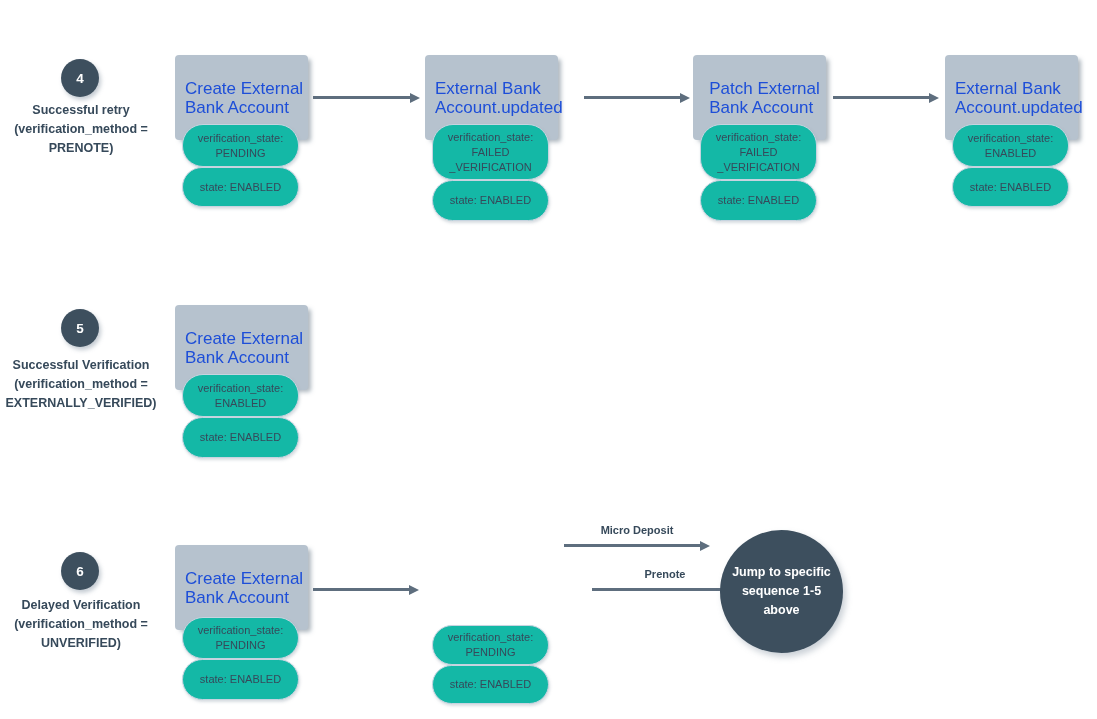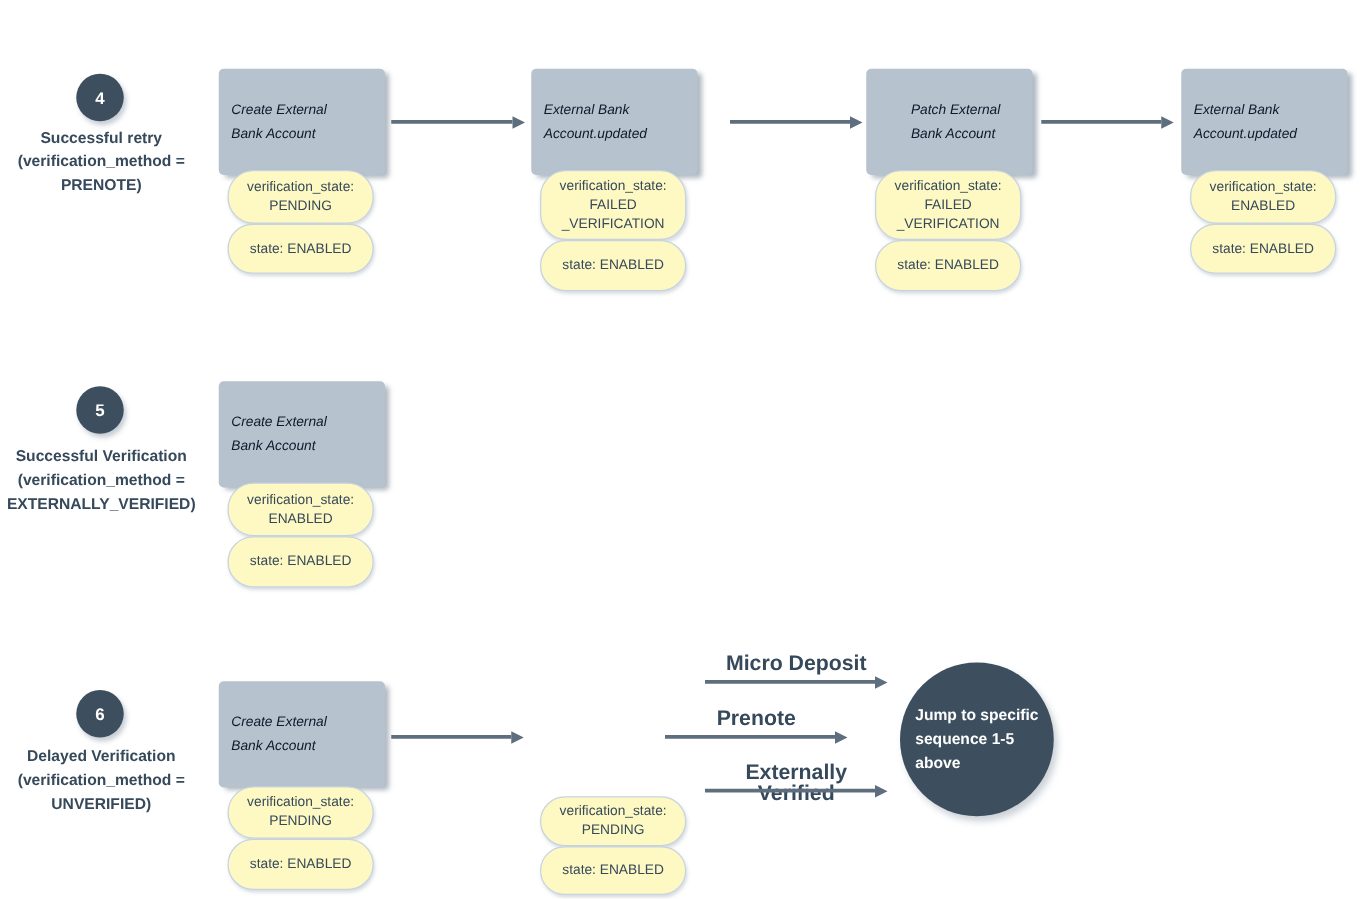--- a/index.html
+++ b/index.html
@@ -19,55 +19,54 @@
     font-weight:bold; font-size:12.5px; line-height:19px;
     white-space:pre-line; color:#36495a;
   }
   .node {
     position:absolute; width:133px; height:85px; box-sizing:border-box;
     background:#b6c2ce; border-radius:4px;
     box-shadow:4px 3px 4px -1px rgba(110,125,140,.55);
     display:flex; align-items:center; padding-left:10px;
   }
   .node-title {
-    font-size:11px; line-height:19px; white-space:pre-line; color:#0f172a;font-style:italic;
+    font-size:17px; line-height:19px; white-space:pre-line; color:#1d4ed8;
   }
   .pill {
     position:absolute; width:117px; box-sizing:border-box;
-    background:#fef9c3; border:1.5px solid #c7d4e0; border-radius:21px;
+    background:#14b8a6; border:1.5px solid #c7d4e0; border-radius:21px;
     display:flex; align-items:center; justify-content:center;
     box-shadow:1px 2px 3px rgba(140,155,170,.35);
-    margin-top:12px;
   }
   .pill-text {
     font-size:11px; line-height:15px; text-align:center;
     white-space:pre-line; color:#36495a;
   }
   .arrow { position:absolute; display:flex; align-items:center; height:11px; }
   .arrow-shaft { flex:1; height:3px; background:#5e6e7e; }
   .arrow-head {
     width:0; height:0;
     border-left:10px solid #5e6e7e;
     border-top:5.5px solid transparent;
     border-bottom:5.5px solid transparent;
   }
   .branch { position:absolute; width:146px; }
   .branch-label {
-    text-align:center; font-weight:bold; font-size:17px;
+    text-align:center; font-weight:bold; font-size:11px;
     height:17px; line-height:17px; color:#36495a; margin-bottom:1px;
   }
   .branch-arrow-row { display:flex; align-items:center; height:11px; }
   .jump {
     position:absolute; width:123px; height:123px; border-radius:50%;
     background:#3d4f5e; color:#ffffff; font-weight:bold;
     display:flex; align-items:center; justify-content:center;
     box-shadow:3px 4px 6px rgba(125,140,155,.4);
   }
   .jump-text {
-    font-size:12.5px; line-height:19px; text-align:left; white-space:pre-line;
+    font-size:12.5px; line-height:19px; text-align:center; white-space:pre-line;
   }
 </style>
 </head>
 <body>
 
 <div class="canvas">
 
   <div class="badge" style="left:61px; top:59px;">
     <span>4</span>
   </div>
@@ -192,35 +191,28 @@
   </div>
 
   <div class="branch" style="left:564px; top:522px;">
     <div class="branch-label">Micro Deposit</div>
     <div class="branch-arrow-row">
       <span class="arrow-shaft"></span>
       <span class="arrow-head"></span>
     </div>
   </div>
 
-  <div class="branch" style="left:532px; top:566px;">
+  <div class="branch" style="left:592px; top:566px;">
     <div class="branch-label">Prenote</div>
     <div class="branch-arrow-row">
       <span class="arrow-shaft"></span>
       <span class="arrow-head"></span>
     </div>
   </div>
 
-  <div class="branch" style="left:564px; top:609px;">
-    <div class="branch-label">Externally Verified</div>
-    <div class="branch-arrow-row">
-      <span class="arrow-shaft"></span>
-      <span class="arrow-head"></span>
-    </div>
-  </div>
 
   <div class="jump" style="left:720px; top:530px;">
     <span class="jump-text">Jump to specific
 sequence 1-5
 above</span>
   </div>
 
 </div>
 
 </body></html>

